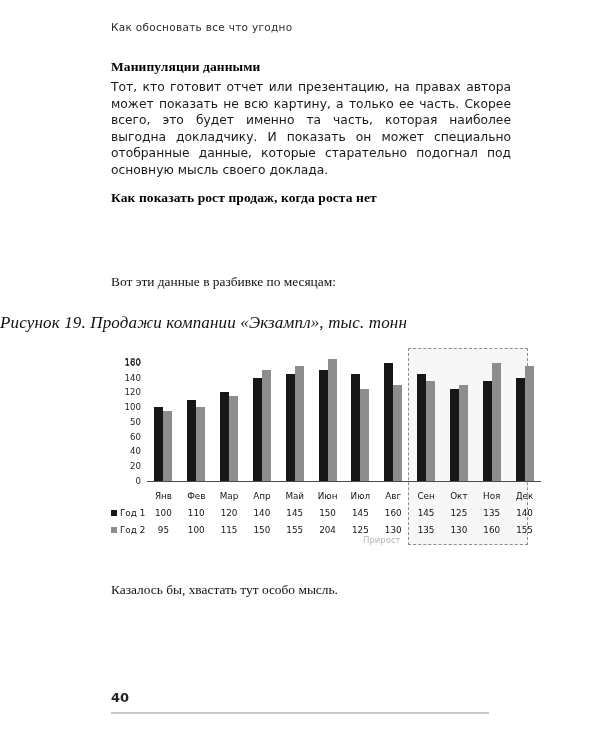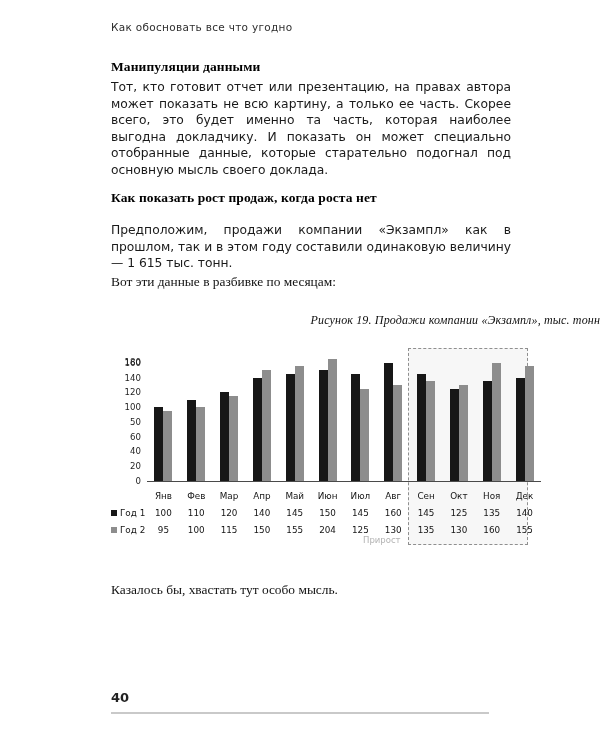--- a/index.html
+++ b/index.html
@@ -72,24 +72,24 @@
   #para1      { top: 79px; }
   #sec2-title { top: 190px; }
   #para2      { top: 222px; }
   #para3      { top: 274px; }
 
   
   .fig-caption {
     position: absolute;
     left: 0; right: 0;
     top: 313px;
-    text-align: right;
+    text-align: left;
     font-family: "Liberation Serif", serif;
     font-style: italic;
-    font-size: 12px;
+    font-size: 17px;
     color: #111;
     letter-spacing: 0.15px;
   }
 
   .chart-area {
     position: absolute;
     left: 111px;
     top: 342px;
     width: 430px;
     height: 215px;
@@ -258,23 +258,20 @@
   </div>
 
   <div class="col" id="sec1-title">
     <h2 class="sec">Манипуляции данными</h2>
   </div>
 
   <div class="col" id="sec2-title">
     <h2 class="sec">Как показать рост продаж, когда роста нет</h2>
   </div>
 
-  <div class="col" id="para2">
-    <p class="body">Предположим, продажи компании «Экзампл» как в прошлом, так и в этом году составили одинаковую величину — 1 615 тыс. тонн.</p>
-  </div>
 
   <div class="col" id="para3">
     <p class="serifbody">Вот эти данные в разбивке по месяцам:</p>
   </div>
 
   <div class="fig-caption">Рисунок 19. Продажи компании «Экзампл», тыс. тонн</div>
 
   <div class="chart-area">
 
     <div class="highlight-box"></div>

